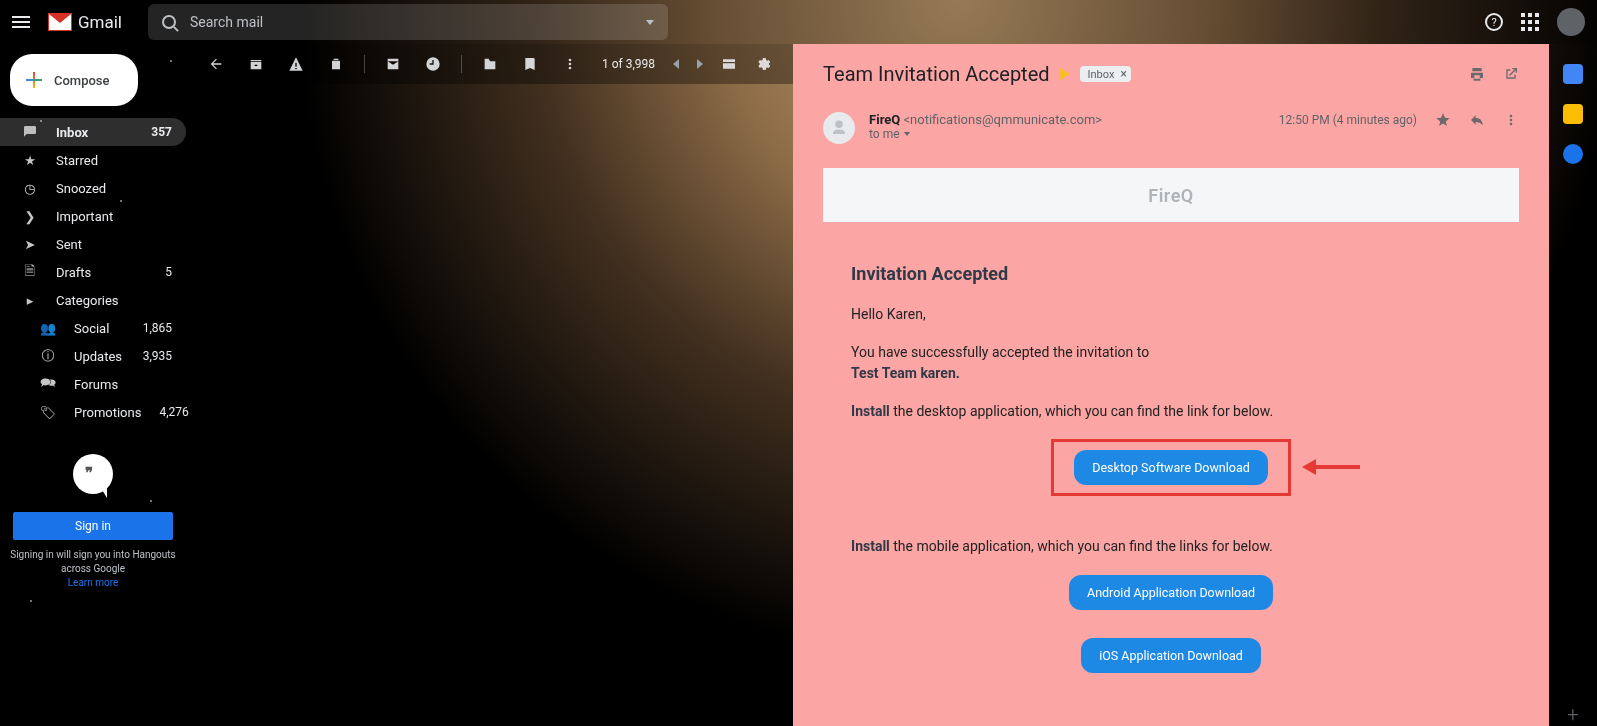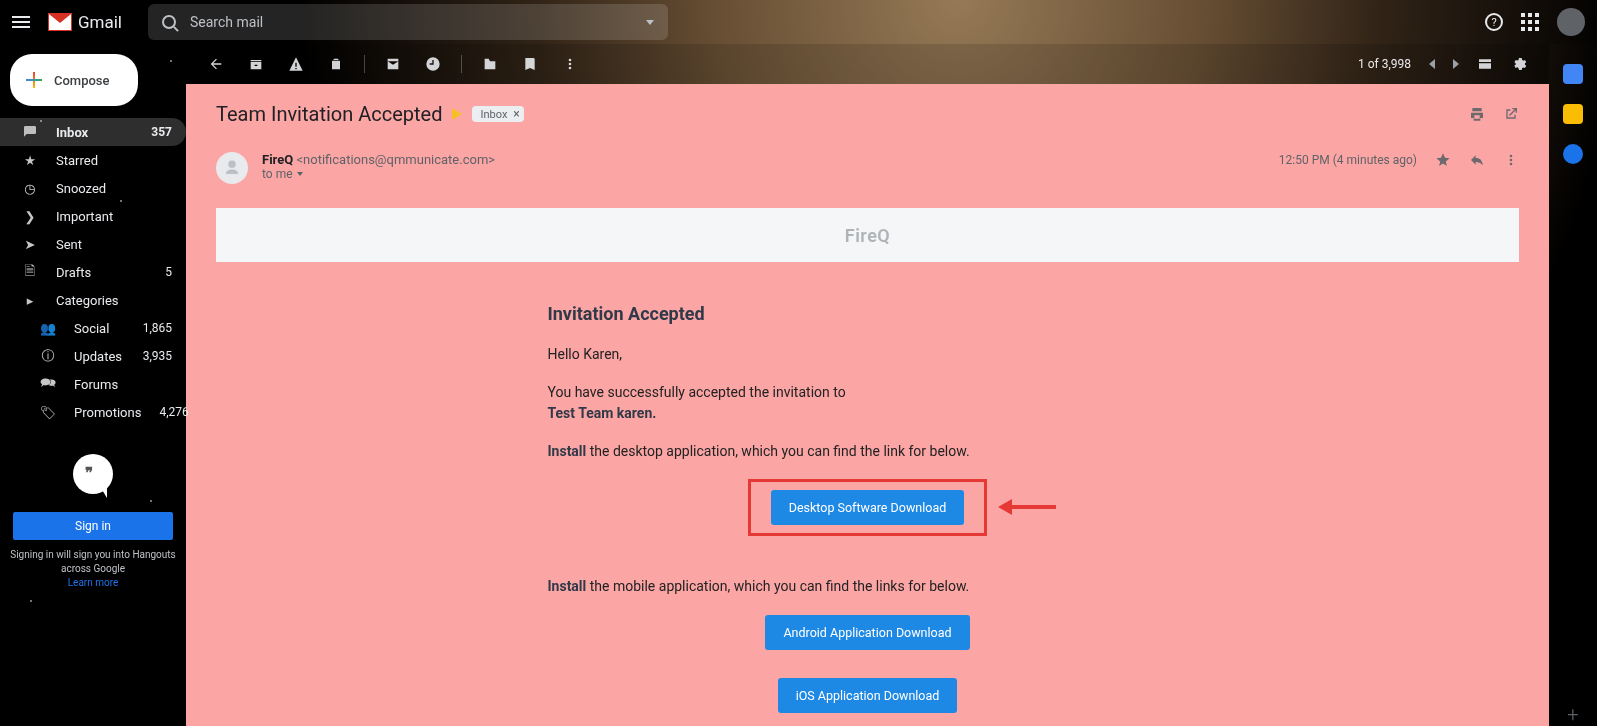--- a/index.html
+++ b/index.html
@@ -72,21 +72,21 @@
   .sb-sub .sb-item{padding-left:34px}
   .hangouts{margin-top:28px;text-align:center;padding:0 10px}
   .hbubble{width:40px;height:40px;background:#fff;border-radius:50%;margin:0 auto;position:relative}
   .hbubble::after{content:"";position:absolute;bottom:-4px;right:6px;width:0;height:0;border-left:6px solid transparent;border-top:10px solid #fff}
   .hbubble .q{position:absolute;top:10px;left:12px;font-weight:700;color:#555;font-size:15px}
   .signin{margin:18px auto 8px;background:#1a73e8;color:#fff;font-size:12px;padding:7px 0;width:160px;border-radius:2px;cursor:pointer}
   .sb-tiny{font-size:10px;color:#bdc1c6;line-height:1.4}
   .sb-tiny a{color:#1a73e8;text-decoration:none}
 
   
-  .msg-area{flex:1;display:flex;flex-direction:column;min-width:0}
+  .msg-area{flex:1;display:flex;flex-direction:row;min-width:0}
   .tb{
     height:40px;display:flex;align-items:center;gap:24px;padding:0 22px;color:#e8eaed;
     background:rgba(0,0,0,.35)
   }
   .tb .sep{width:1px;height:18px;background:rgba(255,255,255,.25);margin:0 -4px}
   .tb-right{margin-left:auto;display:flex;align-items:center;gap:18px;font-size:12px;color:#e8eaed}
   .tb-ico{width:16px;height:16px;fill:#e8eaed;opacity:.9;cursor:pointer}
   .chev{width:0;height:0;border-top:5px solid transparent;border-bottom:5px solid transparent}
   .chev.l{border-right:6px solid #9aa0a6}
   .chev.r{border-left:6px solid #9aa0a6}
@@ -107,21 +107,21 @@
   .to-line{font-size:12px;color:#5f6368;display:flex;align-items:center;gap:4px;cursor:pointer}
   .to-line::after{content:"";width:0;height:0;border-left:3px solid transparent;border-right:3px solid transparent;border-top:4px solid #5f6368}
   .msg-head-rt{margin-left:auto;display:flex;align-items:center;gap:18px;color:#5f6368;font-size:12px}
 
   .body{margin:24px 0 0 0}
   .brand-bar{background:#f5f6f7;height:54px;display:flex;align-items:center;justify-content:center;color:#b0b3b8;font-weight:600;font-size:18px;letter-spacing:.5px}
   .content{max-width:640px;margin:38px auto 0;color:#222;font-size:14px;line-height:1.55}
   .content h2{font-size:18px;font-weight:700;color:#303947;margin-bottom:16px}
   .content p{margin-bottom:16px}
   .content b{font-weight:700;color:#303947}
-  .dl-btn{display:block;margin:18px auto 28px;background:#1e88e5;color:#fff;border:none;font-size:12.5px;padding:10px 18px;border-radius:3px;cursor:pointer;width:fit-content}
+  .dl-btn{display:block;margin:18px auto 28px;background:#1e88e5;color:#fff;border:none;font-size:12.5px;padding:10px 18px;border-radius:12px;cursor:pointer;width:fit-content}
   .highlight-box{border:3px solid #e53935;padding:8px 20px;width:fit-content;margin:12px auto 40px;position:relative}
   .arrow{position:absolute;right:-72px;top:50%;transform:translateY(-50%);display:flex;align-items:center}
   .arrow .shaft{width:44px;height:4px;background:#e53935}
   .arrow .head{width:0;height:0;border-top:8px solid transparent;border-bottom:8px solid transparent;border-right:14px solid #e53935}
 
   
   .rail{width:48px;flex:none;background:rgba(0,0,0,.05);display:flex;flex-direction:column;align-items:center;gap:20px;padding-top:20px}
   .rail .t{width:20px;height:20px;border-radius:4px;cursor:pointer}
   .rail .cal{background:#4285f4}
   .rail .keep{background:#fbbc04}

